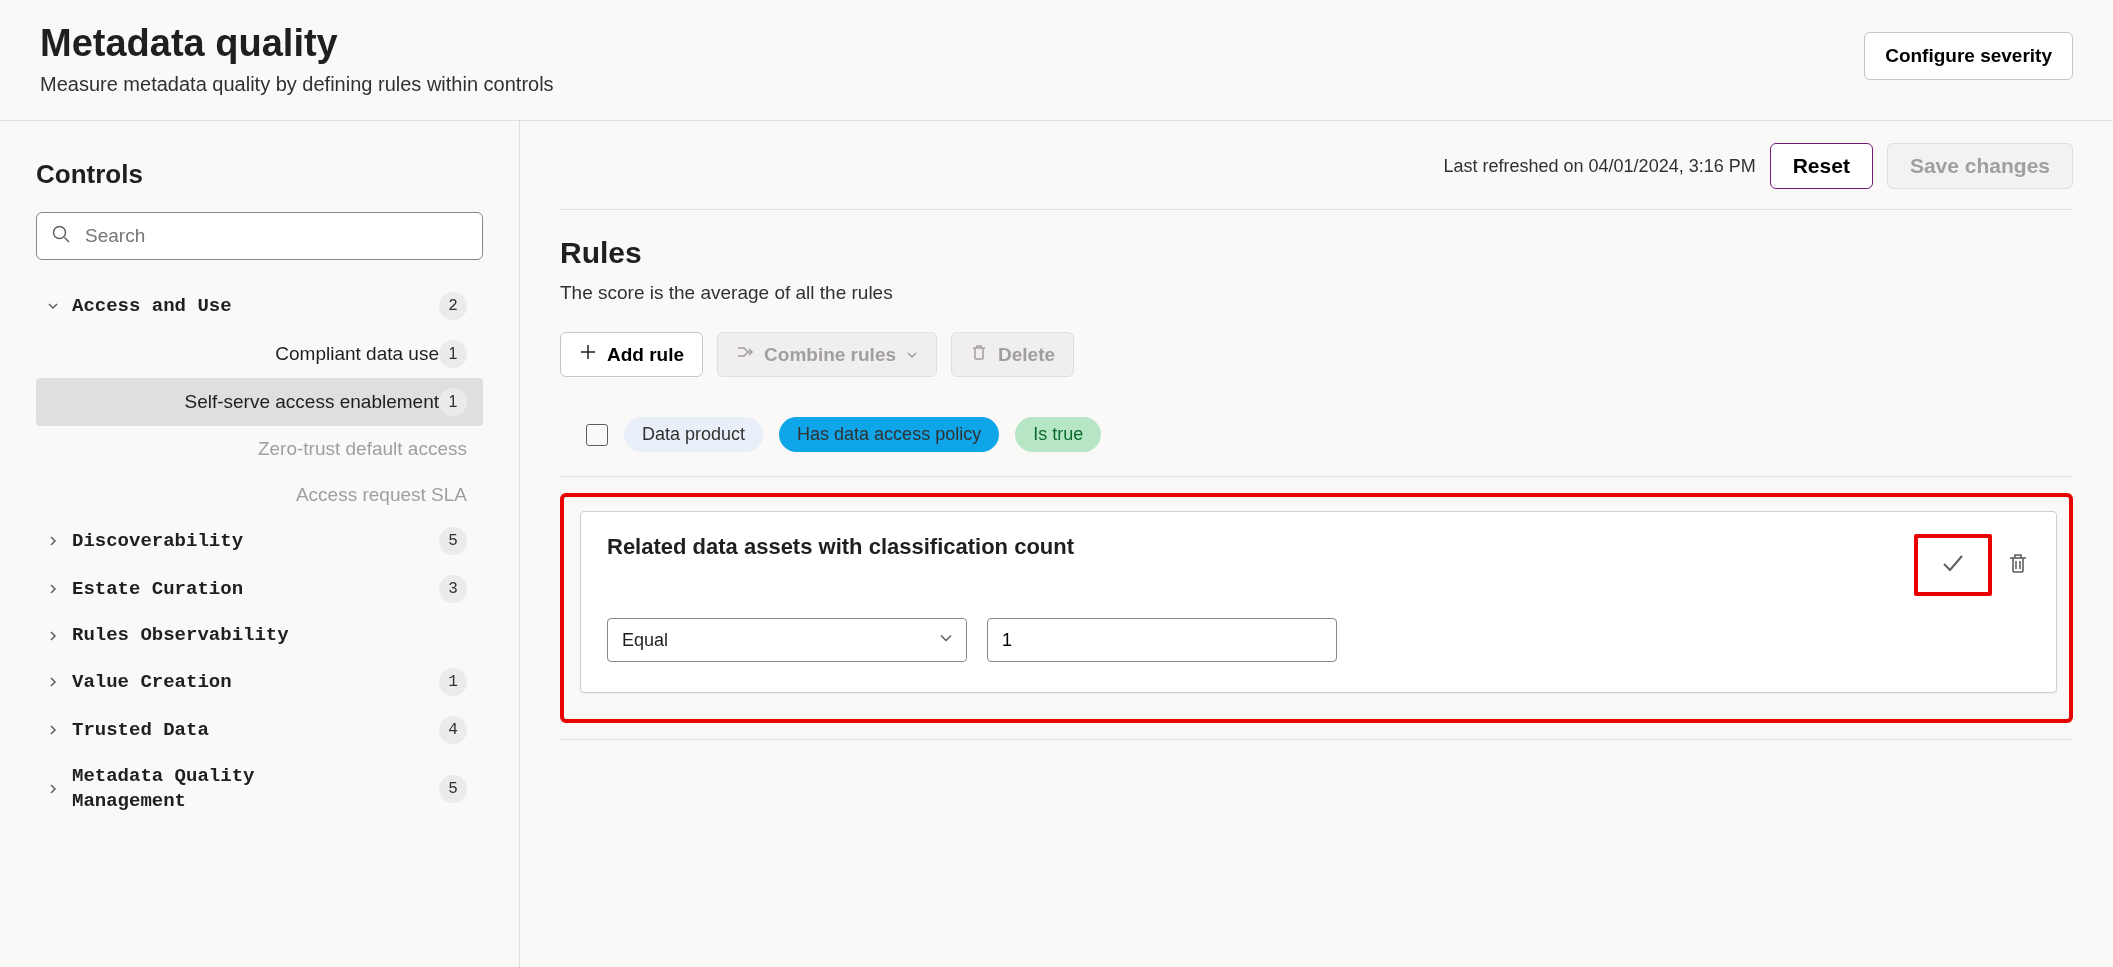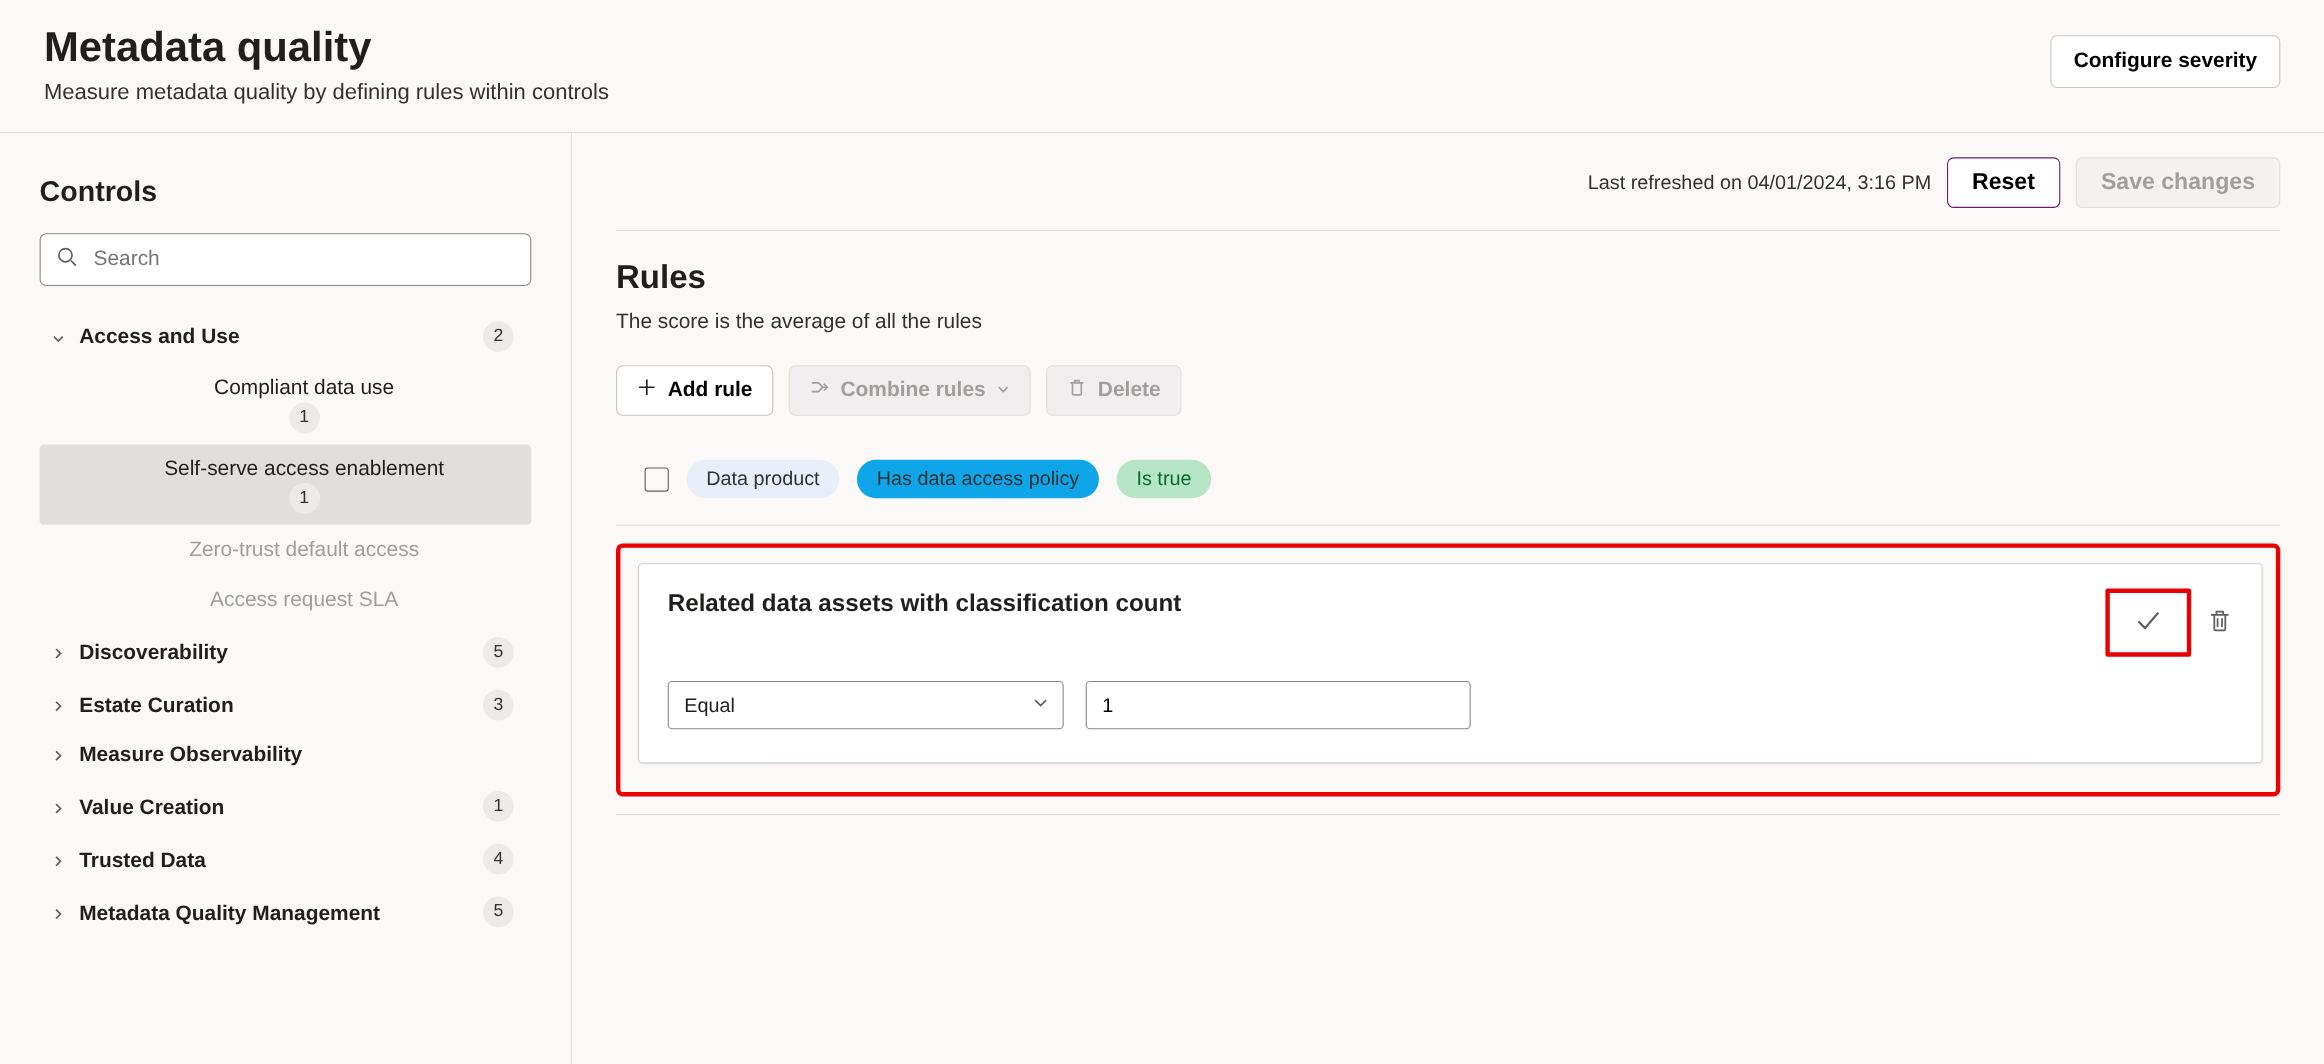--- a/index.html
+++ b/index.html
@@ -10,28 +10,28 @@
   .page-title { font-size: 38px; font-weight: 700; margin: 0; }
   .page-subtitle { font-size: 20px; color: #323130; margin: 0; }
   .config-btn { margin-top: 10px; background: #fff; border: 1px solid #c8c6c4; border-radius: 6px; padding: 12px 20px; font-size: 19px; font-weight: 600; cursor: pointer; }
   .body { flex: 1; display: flex; }
   .sidebar { width: 520px; border-right: 1px solid #e1dfdd; padding: 24px 36px; }
   .controls-title { font-size: 26px; font-weight: 700; margin: 14px 0 22px 0; }
   .search-wrap { position: relative; margin-bottom: 22px; }
   .search-input { width: 100%; height: 48px; border: 1px solid #8a8886; border-radius: 6px; padding: 0 14px 0 48px; font-size: 19px; background: #fff; }
   .search-icon-abs { position: absolute; left: 15px; top: 50%; transform: translateY(-50%); color: #605e5c; }
   .tree { list-style: none; padding: 0; margin: 0; }
-  .tree-item { display: flex; align-items: flex-end; justify-content: space-between; padding: 10px 16px 10px 8px; font-size: 19px; cursor: pointer; border-radius: 4px; }
+  .tree-item { display: flex; align-items: center; justify-content: space-between; padding: 10px 16px 10px 8px; font-size: 19px; cursor: pointer; border-radius: 4px; font-family: Liberation Mono, monospace; }
   .tree-item .left { display: flex; align-items: center; gap: 10px; min-width: 0; }
   .tree-item .chev { width: 18px; display: inline-flex; justify-content: center; color: #605e5c; }
   .tree-item.bold .label { font-weight: 600; }
   .tree-item .label { white-space: normal; line-height: 1.3; max-width: 280px; }
   .badge { background: #edebe9; border-radius: 999px; min-width: 28px; height: 28px; display: inline-flex; align-items: center; justify-content: center; font-size: 16px; color: #323130; padding: 0 8px; }
   .sub-items { list-style: none; padding: 0; margin: 0; }
-  .sub-item { display: flex; align-items: center; justify-content: flex-end; padding: 10px 16px 10px 50px; font-size: 19px; cursor: pointer; border-radius: 4px; flex-direction: column; }
+  .sub-item { display: flex; align-items: center; justify-content: flex-end; padding: 10px 16px 10px 50px; font-size: 19px; cursor: pointer; border-radius: 4px; }
   .sub-item.selected { background: #e1dfdd; }
   .sub-item.disabled .label { color: #a19f9d; }
   .sub-item .label { line-height: 1.35; max-width: 260px; }
   .main { flex: 1; padding: 22px 40px 40px 40px; }
   .main-topbar { display: flex; justify-content: flex-end; align-items: center; gap: 14px; padding-bottom: 20px; border-bottom: 1px solid #e1dfdd; margin-bottom: 26px; }
   .refreshed { font-size: 18px; color: #323130; }
   .btn { background: #fff; border: 1px solid #701a75; border-radius: 6px; padding: 10px 22px; font-size: 21px; font-weight: 600; cursor: pointer; }
   .btn.disabled { background: #f3f2f1; color: #a19f9d; border-color: #e1dfdd; cursor: default; }
   .rules-title { font-size: 30px; font-weight: 700; margin: 0 0 12px 0; }
   .rules-sub { font-size: 19px; color: #323130; margin: 0 0 28px 0; }
@@ -144,21 +144,21 @@
           </div>
         </li>
         <li>
           <div class="tree-item bold">
             <span class="left">
               <span class="chev">
                 <svg width="14" height="14" viewBox="0 0 14 14" fill="none" stroke="currentColor" stroke-width="1.5">
                     <polyline points="5,3 9,7 5,11"></polyline>
                   </svg>
               </span>
-              <span class="label">Measure Observability</span>
+              <span class="label">Rules Observability</span>
             </span>
           </div>
         </li>
         <li>
           <div class="tree-item bold">
             <span class="left">
               <span class="chev">
                 <svg width="14" height="14" viewBox="0 0 14 14" fill="none" stroke="currentColor" stroke-width="1.5">
                     <polyline points="5,3 9,7 5,11"></polyline>
                   </svg>

